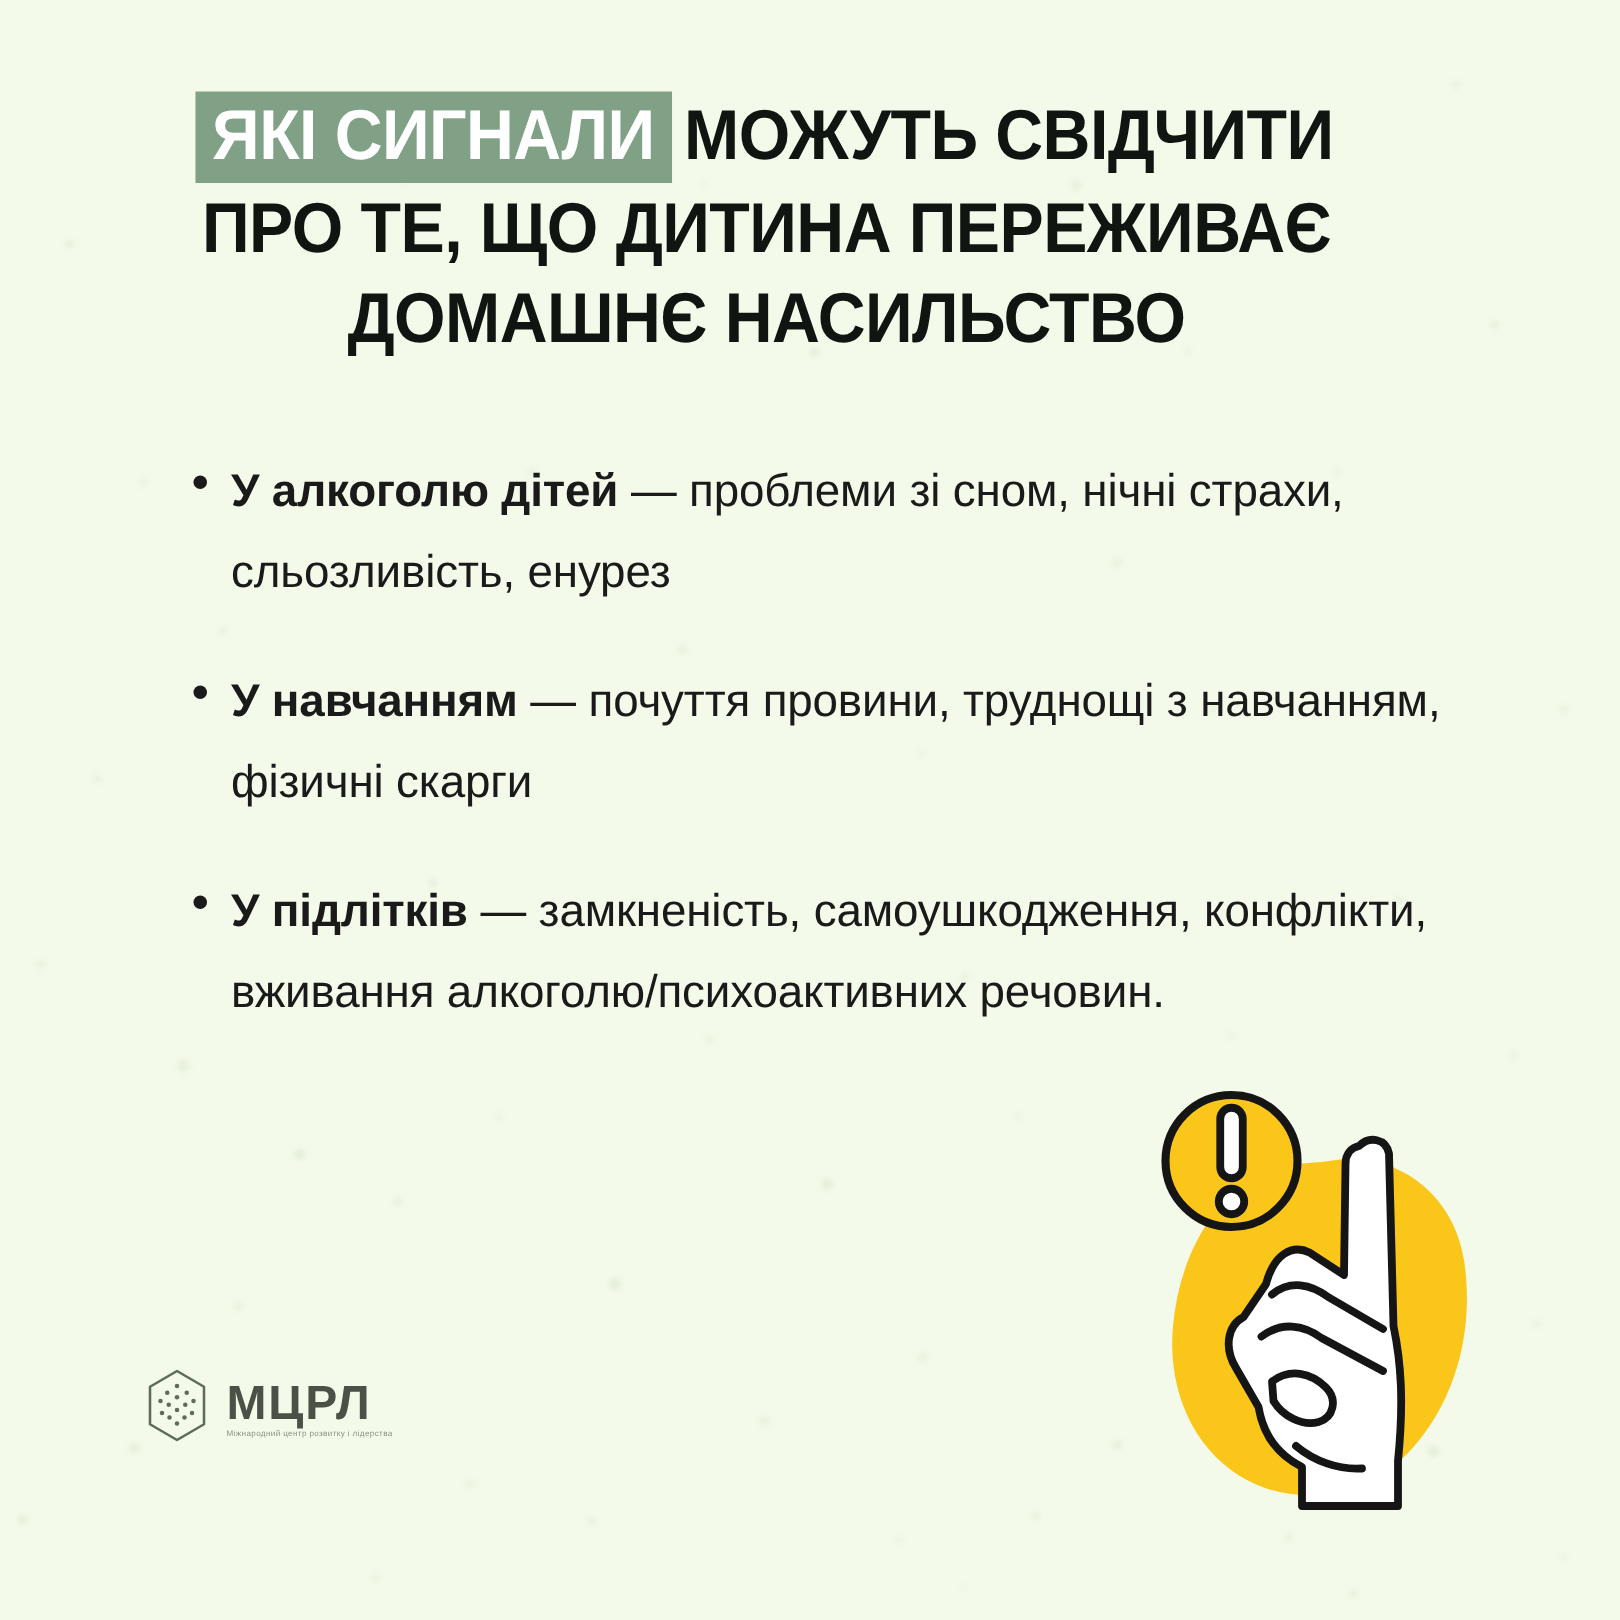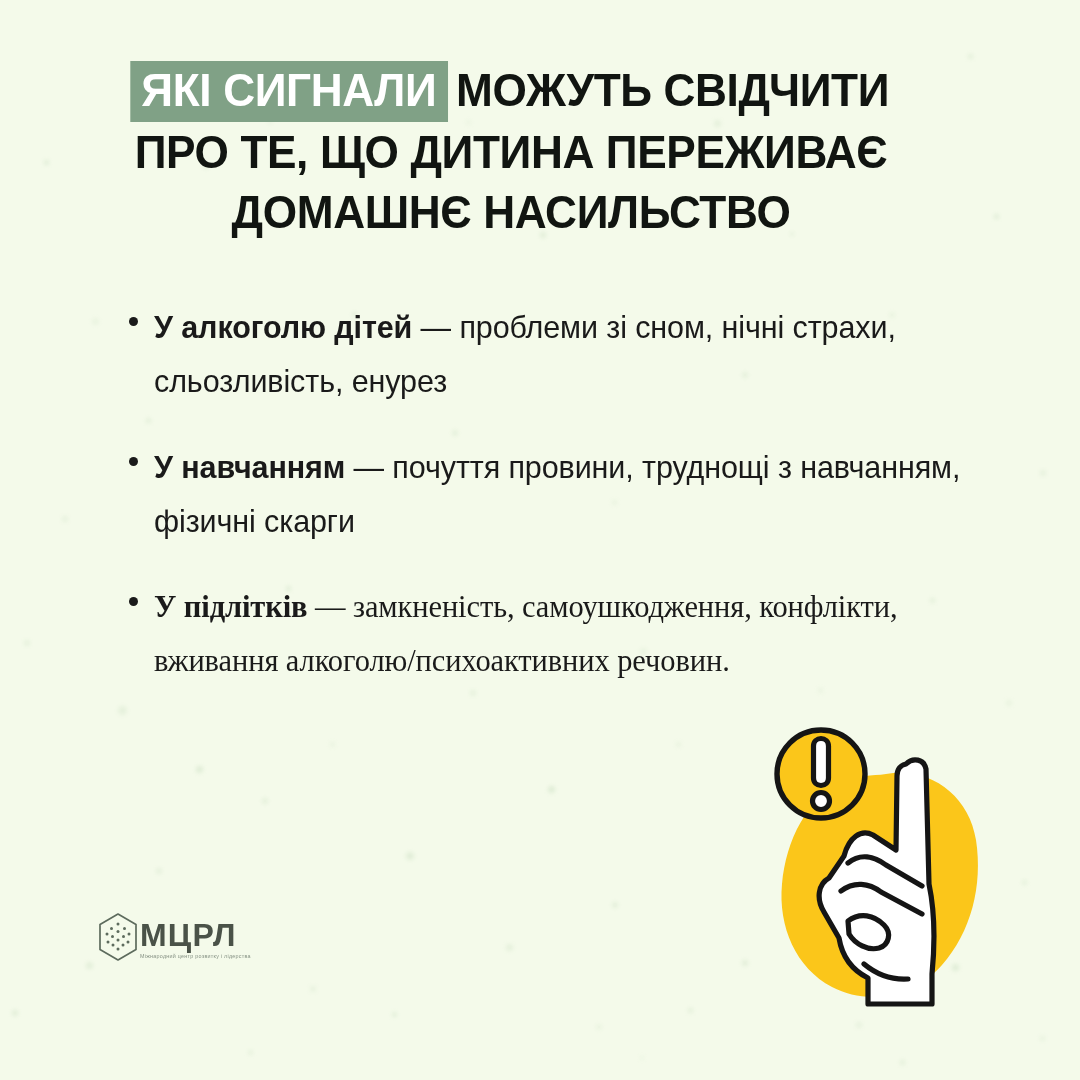--- a/index.html
+++ b/index.html
@@ -68,21 +68,21 @@
     left: 126px;
     top: 300px;
     width: 900px;
     z-index: 3;
   }
   .bullet {
     position: relative;
     padding-left: 28px;
     margin-bottom: 32px;
   }
-  .bullet:last-child { margin-bottom: 0; font-family: Liberation Serif, serif; }
+  .bullet:last-child { margin-bottom: 0; }
   .dot {
     position: absolute;
     left: 3px;
     top: 17px;
     width: 9px;
     height: 9px;
     border-radius: 50%;
     background: #1a1a1a;
   }
   .btext {
@@ -108,20 +108,21 @@
   #illustration svg { display: block; }
 
   
   #logo {
     position: absolute;
     left: 96px;
     top: 912px;
     z-index: 3;
     display: flex;
     align-items: center;
+    gap: 11px;
   }
   #logo .mark { flex: 0 0 auto; }
   #logo .wordblock { display: flex; flex-direction: column; }
   #logo .word {
     font-size: 32px;
     font-weight: 700;
     letter-spacing: 1.2px;
     color: #4a5248;
     line-height: 34px;
   }

